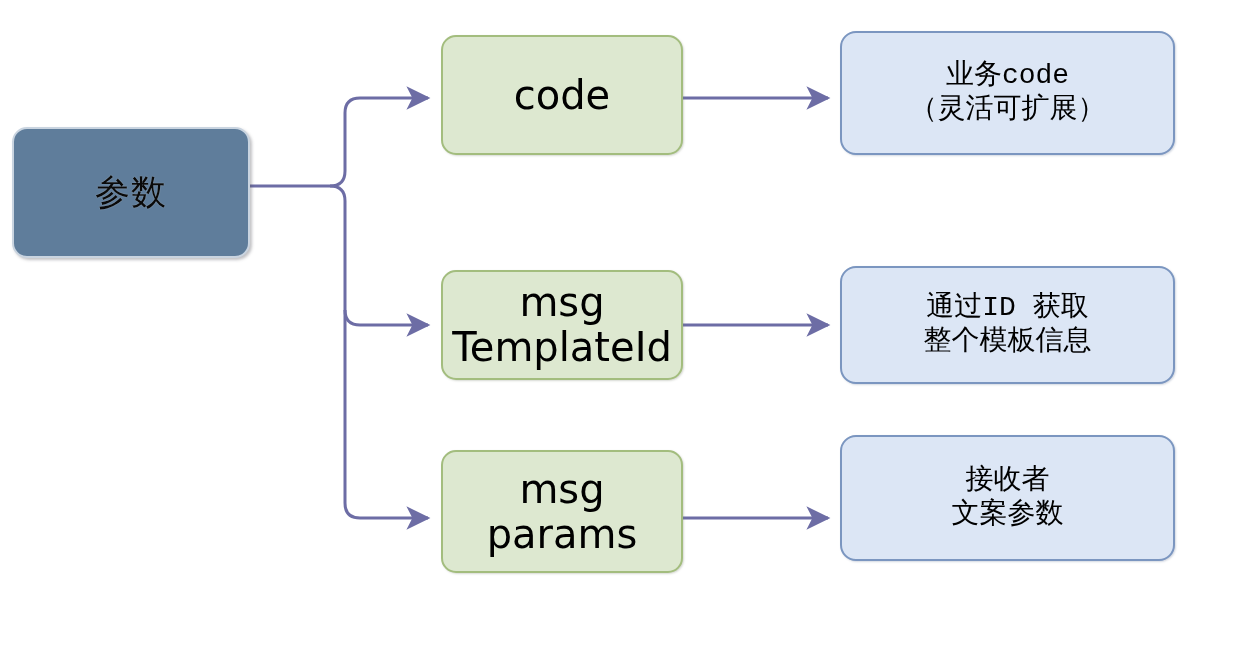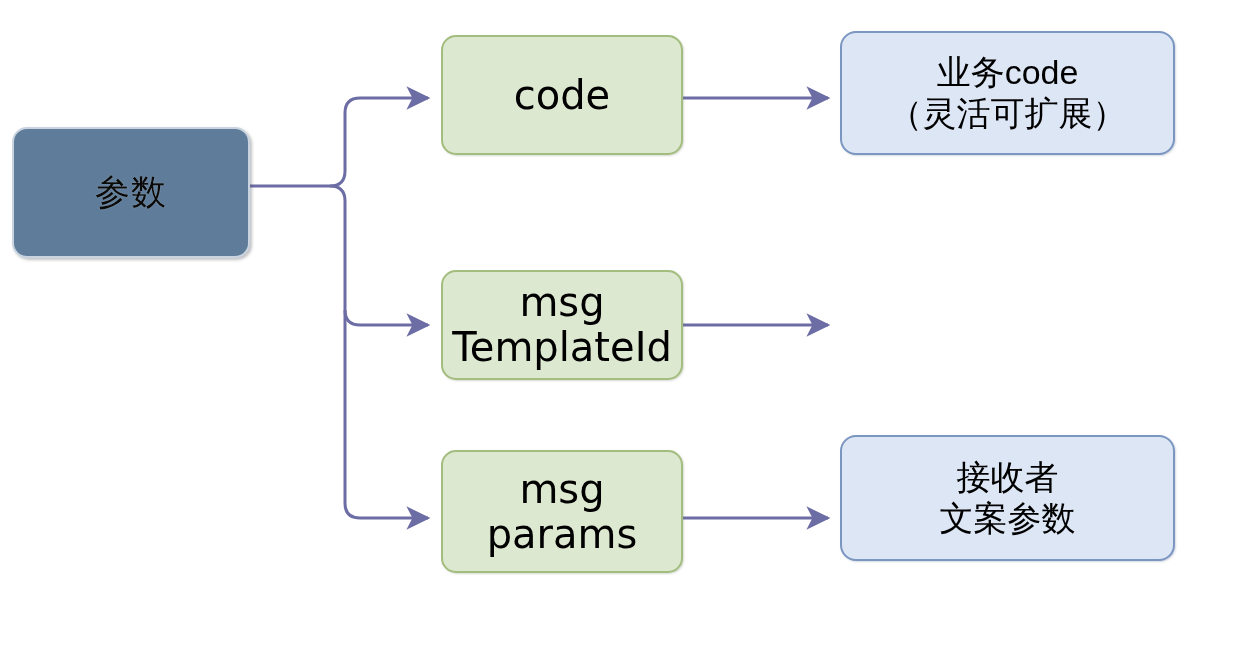--- a/index.html
+++ b/index.html
@@ -81,22 +81,22 @@
   
   .node-blue {
     left: 840px;
     width: 335px;
     background: #dce6f5;
     border: 2px solid #7b96c0;
     border-radius: 16px;
     box-shadow: 1px 1px 2px rgba(110,125,155,0.30);
   }
   .node-blue .node-label {
-    font-family: Liberation Sans, sans-serif;
-    font-size: 34px;
+    font-family: Liberation Mono, monospace;
+    font-size: 28px;
     color: #000000;
     line-height: 1.20;
   }
   .b1 { top: 31px;  height: 124px; }
   .b2 { top: 266px; height: 118px; }
   .b3 { top: 435px; height: 126px; }
 
   
   .node-green .node-label { overflow: visible; }
 </style>
@@ -140,18 +140,22 @@
   </div>
   <div class="node node-green g3">
     <span class="node-label">msg
 params</span>
   </div>
 
   <div class="node node-blue b1">
     <span class="node-label">业务code
 （灵活可扩展）</span>
   </div>
+  <div class="node node-blue b2">
+    <span class="node-label">通过ID 获取
+整个模板信息</span>
+  </div>
   <div class="node node-blue b3">
     <span class="node-label">接收者
 文案参数</span>
   </div>
 
 </div>
 
 </body></html>

